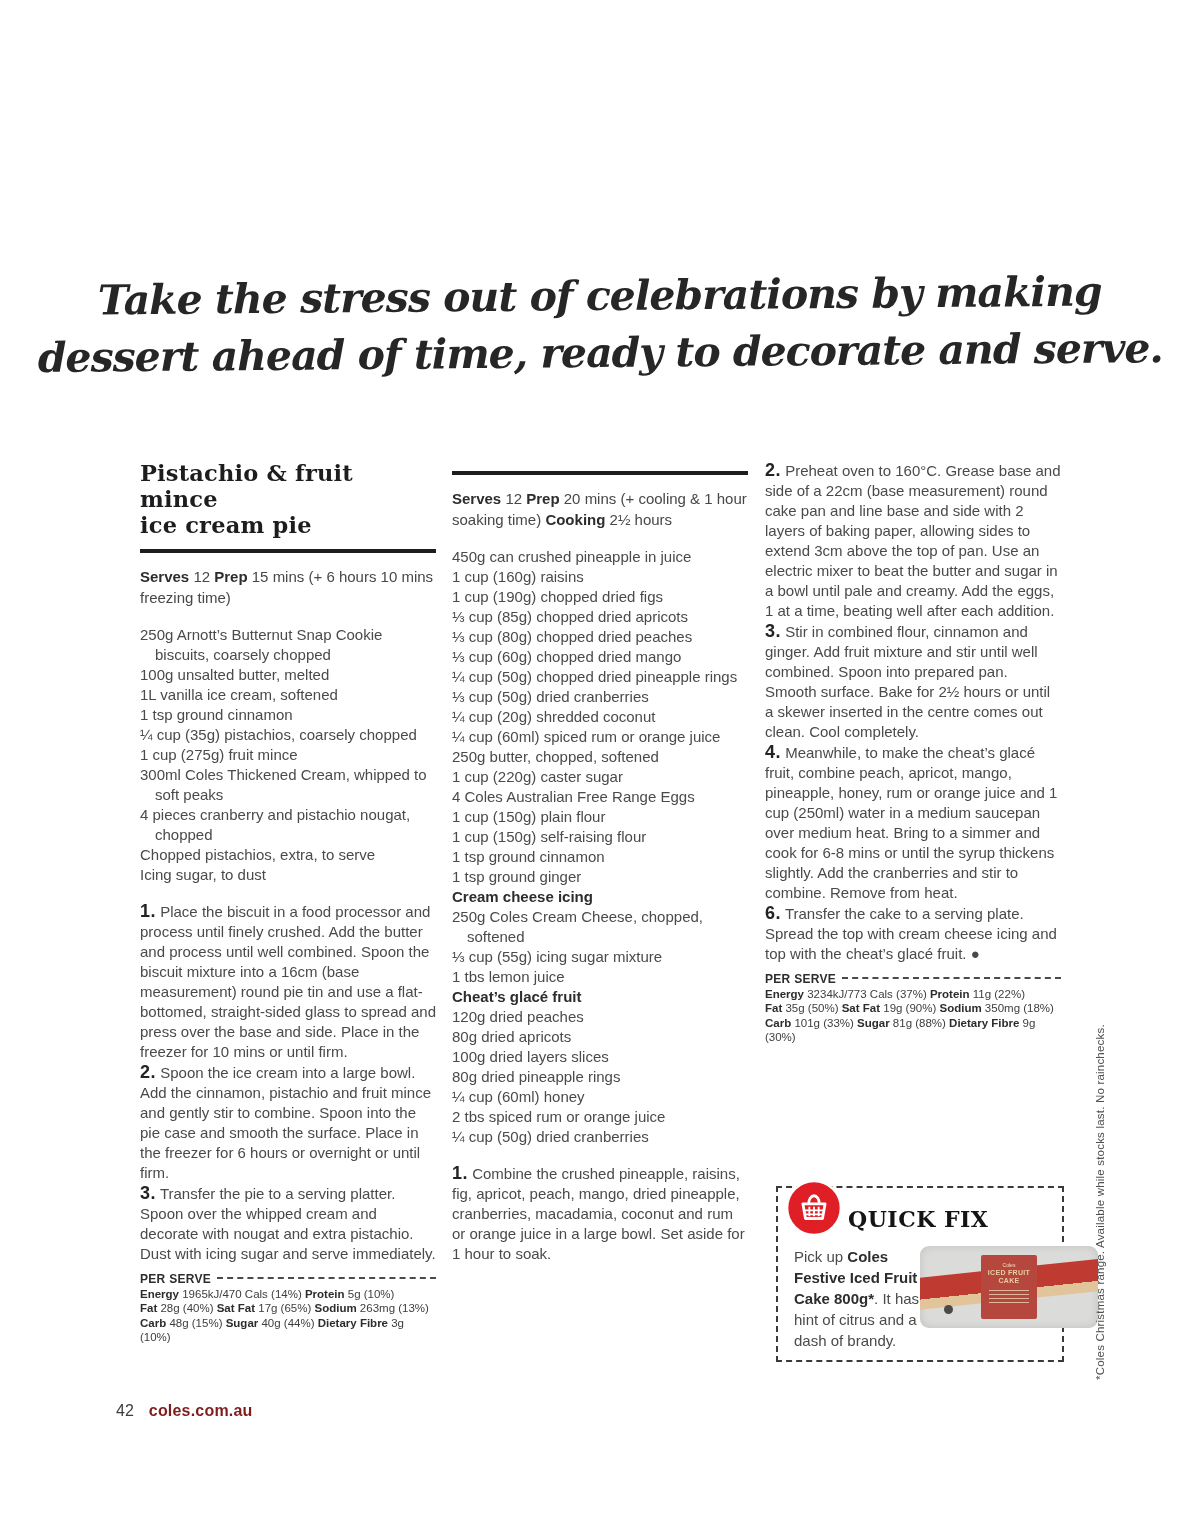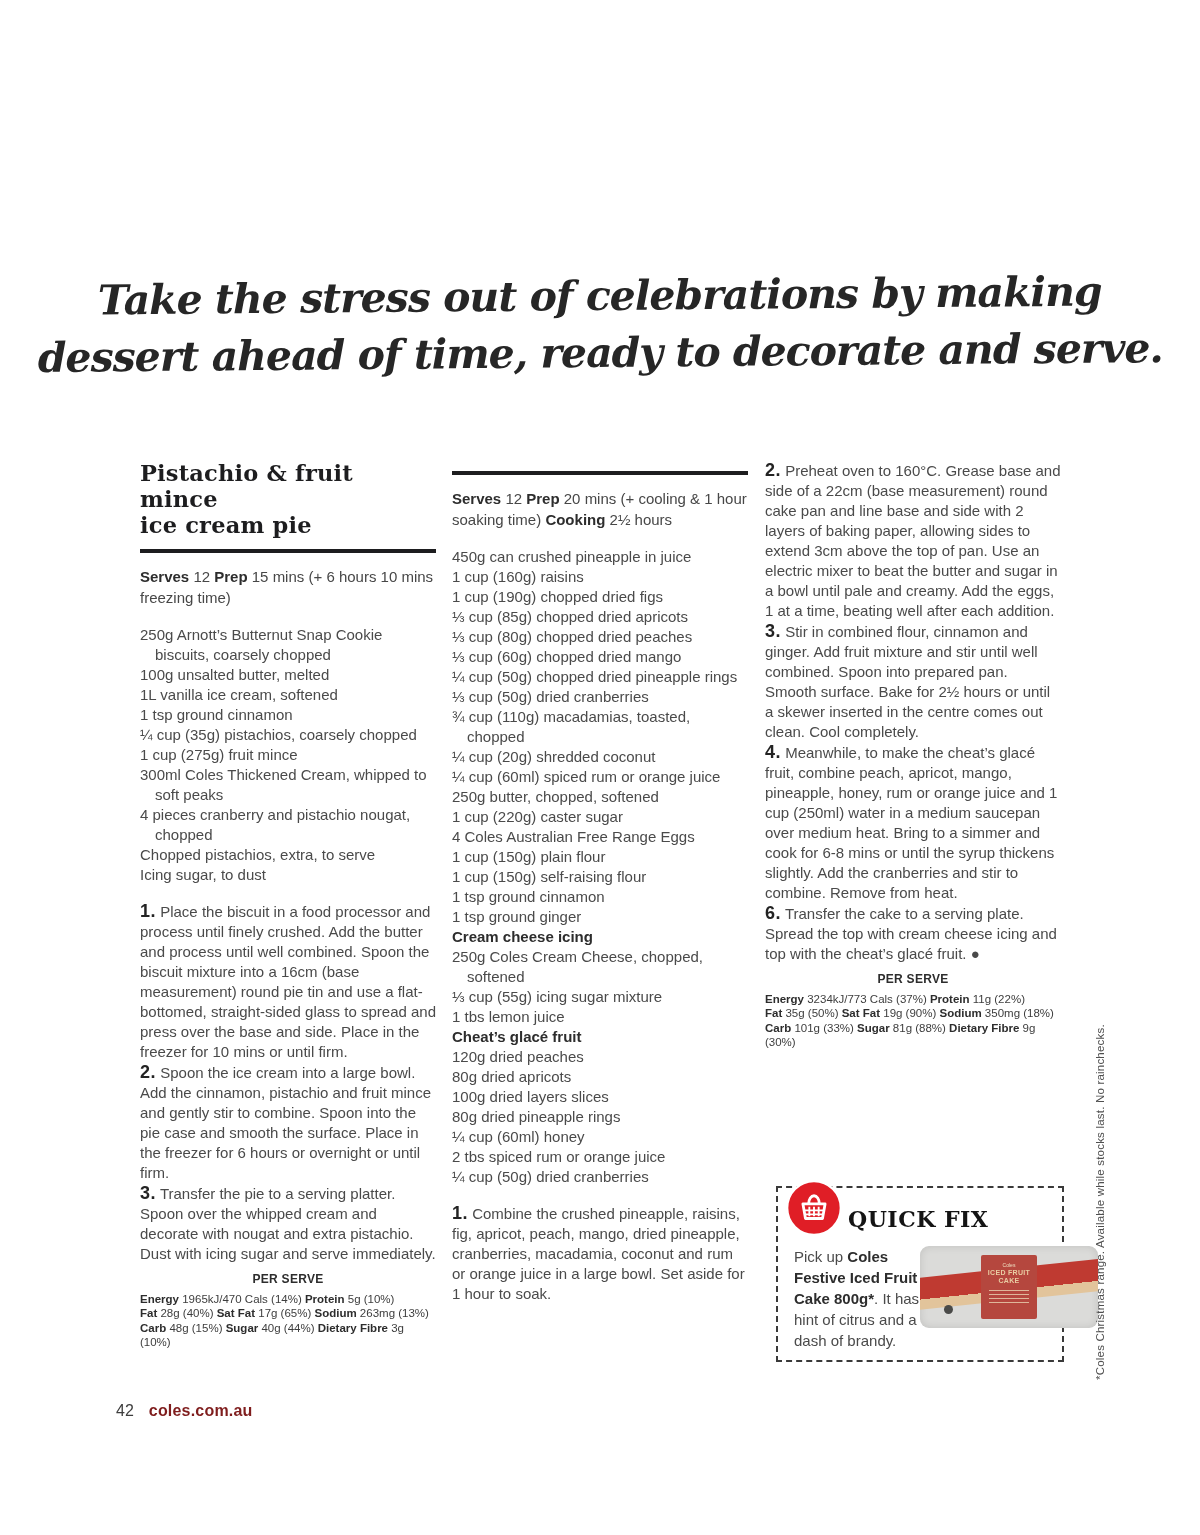--- a/index.html
+++ b/index.html
@@ -27,21 +27,21 @@
   .meta{font-size:15px;line-height:21px;color:#474747;margin:0 0 17px 0;}
   .meta b,.ing-list .head,.step b,.runs b{font-weight:700;color:#2d2d2d;}
   .ing-list{list-style:none;margin:0 0 16px 0;padding:0;font-size:15px;line-height:20px;color:#4a4a4a;}
   .ing-list li{padding-left:15px;text-indent:-15px;}
   .ing-list li.head{font-weight:700;color:#2d2d2d;}
   .steps{margin:0;}
   .step{font-size:15px;line-height:20px;color:#4a4a4a;margin:0;}
   .step .num{font-weight:700;font-size:18px;color:#232323;letter-spacing:0.5px;}
   
   .per-serve{margin-top:8px;font-size:11.5px;line-height:14.5px;color:#3d3d3d;}
-  .ps-head{display:flex;align-items:center;font-weight:700;font-size:12px;letter-spacing:0.3px;color:#2d2d2d;flex-direction:column;}
+  .ps-head{display:flex;align-items:center;font-weight:700;font-size:12px;letter-spacing:0.3px;color:#2d2d2d;}
   .ps-head .dashes{flex:1;border-bottom:2px dashed #4a4a4a;margin:0 0 3px 6px;}
   
   .quick-fix{
     position:absolute;left:776px;top:1186px;width:288px;height:176px;
     border:2px dashed #3a3a3a;box-sizing:border-box;
   }
   .qf-icon{position:absolute;top:-8px;left:8px;width:56px;height:56px;}
   .qf-title{
     position:absolute;top:18px;left:70px;font-family:"DejaVu Serif",serif;
     font-weight:700;font-size:22px;color:#141414;letter-spacing:0.5px;
@@ -132,21 +132,20 @@
   <ul class="ing-list">
 
   <li><span>450g can crushed pineapple in juice</span></li>
       <li><span>1 cup (160g) raisins</span></li>
       <li><span>1 cup (190g) chopped dried figs</span></li>
       <li><span>⅓ cup (85g) chopped dried apricots</span></li>
       <li><span>⅓ cup (80g) chopped dried peaches</span></li>
       <li><span>⅓ cup (60g) chopped dried mango</span></li>
       <li><span>¼ cup (50g) chopped dried pineapple rings</span></li>
       <li><span>⅓ cup (50g) dried cranberries</span></li>
-      <li><span>¾ cup (110g) macadamias, toasted, chopped</span></li>
       <li><span>¼ cup (20g) shredded coconut</span></li>
       <li><span>¼ cup (60ml) spiced rum or orange juice</span></li>
       <li><span>250g butter, chopped, softened</span></li>
       <li><span>1 cup (220g) caster sugar</span></li>
       <li><span>4 Coles Australian Free Range Eggs</span></li>
       <li><span>1 cup (150g) plain flour</span></li>
       <li><span>1 cup (150g) self-raising flour</span></li>
       <li><span>1 tsp ground cinnamon</span></li>
       <li><span>1 tsp ground ginger</span></li>
       <li class="head"><span>Cream cheese icing</span></li>

